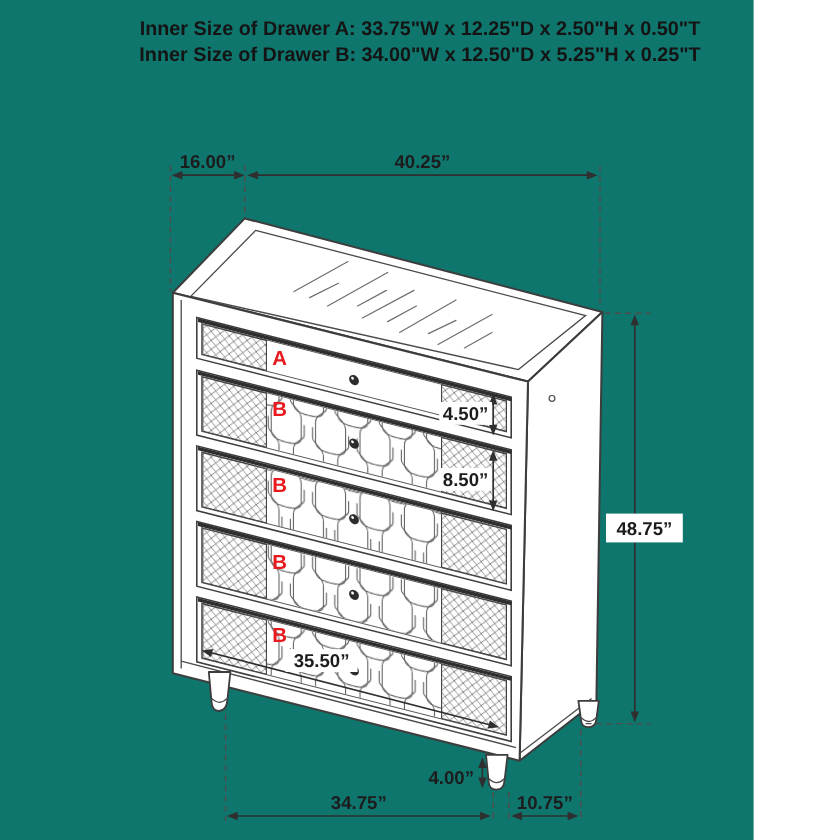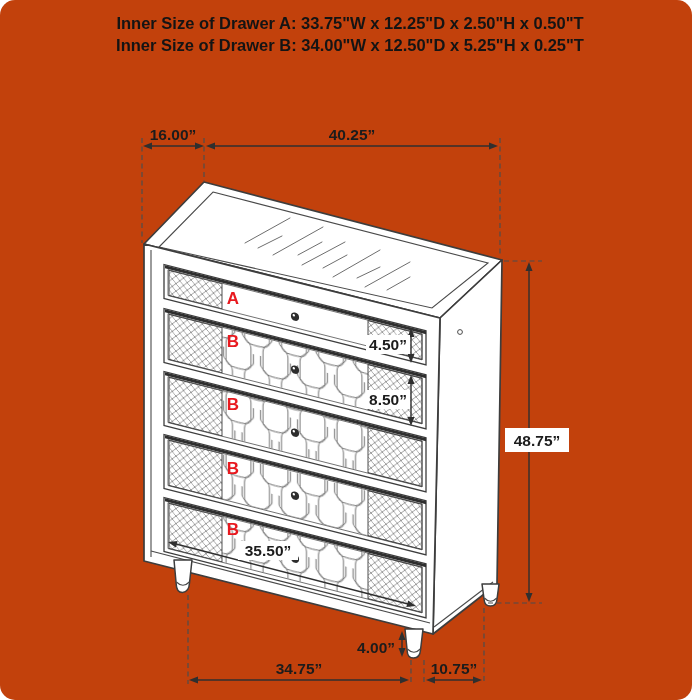--- a/index.html
+++ b/index.html
@@ -1,16 +1,16 @@
 <!DOCTYPE html>
 <html><head>
 <meta charset="utf-8">
 <style>
   html,body{margin:0;padding:0;background:#ffffff;}
-  #stage{position:relative;width:692px;height:700px;background:#c2410c;overflow:hidden;border-radius:15px;}
+  #stage{position:relative;width:628px;height:700px;background:#0f766e;overflow:hidden;}
   svg{display:block;}
   .t-title{font:700 16.5px "Liberation Sans",sans-serif;fill:#141414;}
   .t-dim{font:700 15.5px "Liberation Sans",sans-serif;fill:#1c1c1c;}
   .t-red{font:700 17px "Liberation Sans",sans-serif;fill:#e8191f;}
   .edge{fill:#ffffff;stroke:#3d3d3d;stroke-width:1.7;stroke-linejoin:round;}
   .ln{fill:none;stroke:#4a4a4a;stroke-width:1.1;}
   .shine{fill:none;stroke:#6e6e6e;stroke-width:1;stroke-linecap:round;}
   .dw{fill:#ffffff;stroke:#3d3d3d;stroke-width:1.3;}
   .dwin{fill:none;stroke:#585858;stroke-width:0.8;}
   .shadow{stroke:#2e2e2e;stroke-width:3;}

